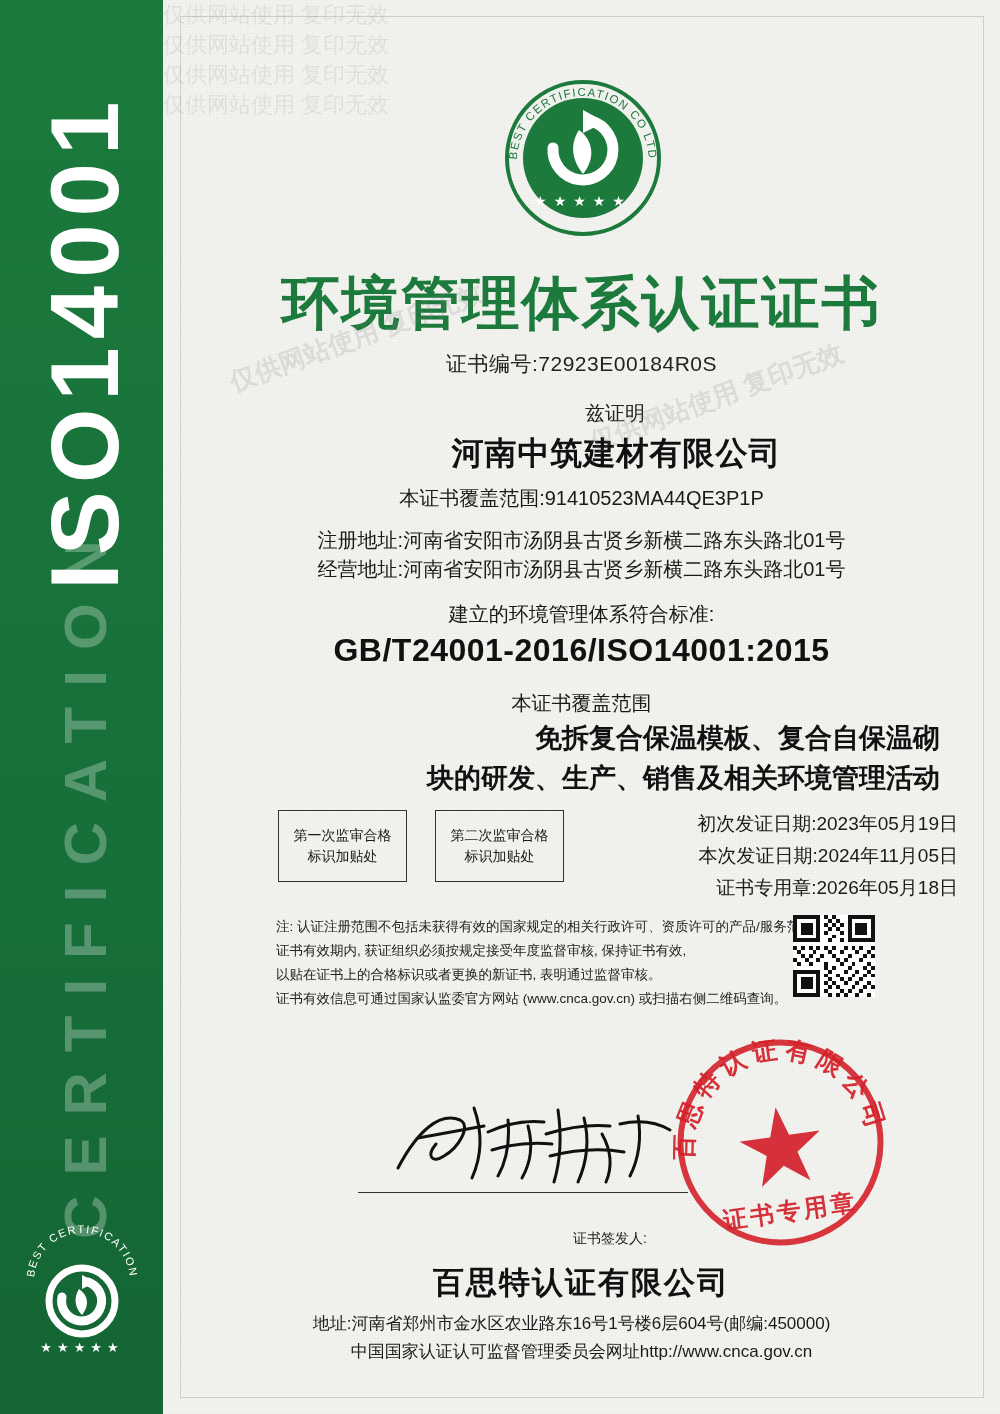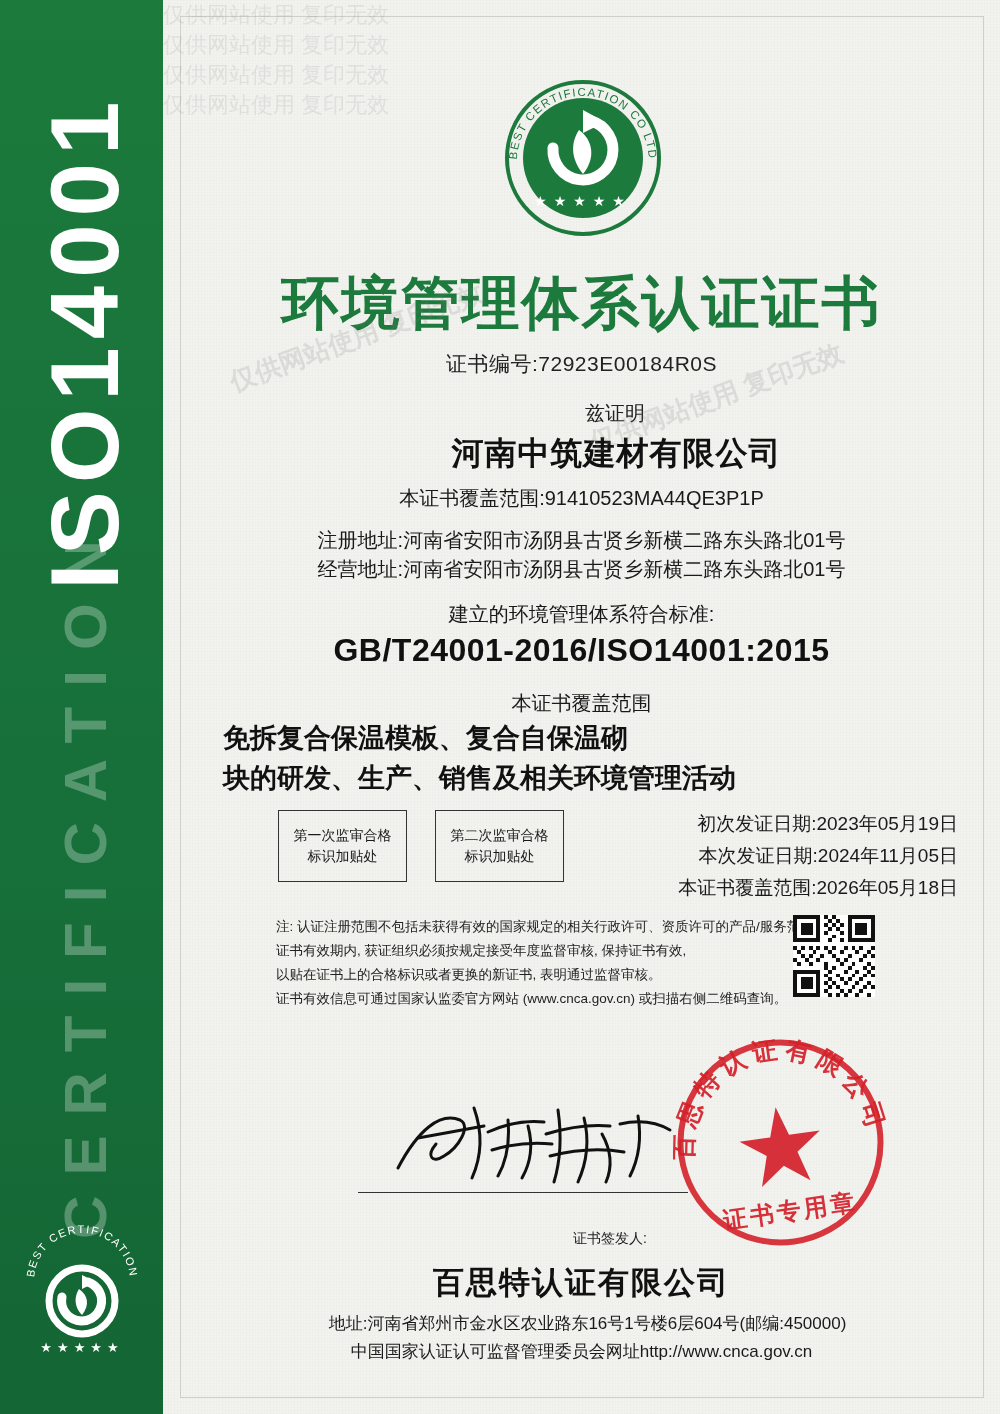--- a/index.html
+++ b/index.html
@@ -200,21 +200,21 @@
     width: 837px;
     text-align: center;
     font-size: 20px;
     color: #1a1a1a;
   }
   .scope-text {
     position: absolute;
     top: 718px;
     left: 60px;
     width: 717px;
-    text-align: left;
+    text-align: right;
     font-size: 27px;
     font-weight: bold;
     color: #111;
     line-height: 40px;
   }
 
   
   .audit-box {
     position: absolute;
     width: 129px;
@@ -307,21 +307,20 @@
     letter-spacing: 2px;
   }
   .footer-addr {
     position: absolute;
     top: 1312px;
     left: 0;
     width: 817px;
     text-align: center;
     font-size: 17px;
     color: #1a1a1a;
-    padding-left: 16px;
   }
   .footer-web {
     position: absolute;
     top: 1340px;
     left: 0;
     width: 837px;
     text-align: center;
     font-size: 17px;
     color: #1a1a1a;
   }
@@ -409,21 +408,21 @@
       <div>标识加贴处</div>
     </div>
     <div class="audit-box audit-box-2">
       <div>第二次监审合格</div>
       <div>标识加贴处</div>
     </div>
 
     <div class="dates">
       <div>初次发证日期:2023年05月19日</div>
       <div>本次发证日期:2024年11月05日</div>
-      <div>本证书覆盖范围:2026年05月18日</div>
+      <div>证书专用章:2026年05月18日</div>
     </div>
 
     <div class="notes">
       <div>注: 认证注册范围不包括未获得有效的国家规定的相关行政许可、资质许可的产品/服务范围。</div>
       <div>证书有效期内, 获证组织必须按规定接受年度监督审核, 保持证书有效,</div>
       <div>以贴在证书上的合格标识或者更换的新证书, 表明通过监督审核。</div>
       <div>证书有效信息可通过国家认监委官方网站 (www.cnca.gov.cn) 或扫描右侧二维码查询。</div>
     </div>
 
     <div class="qr">

